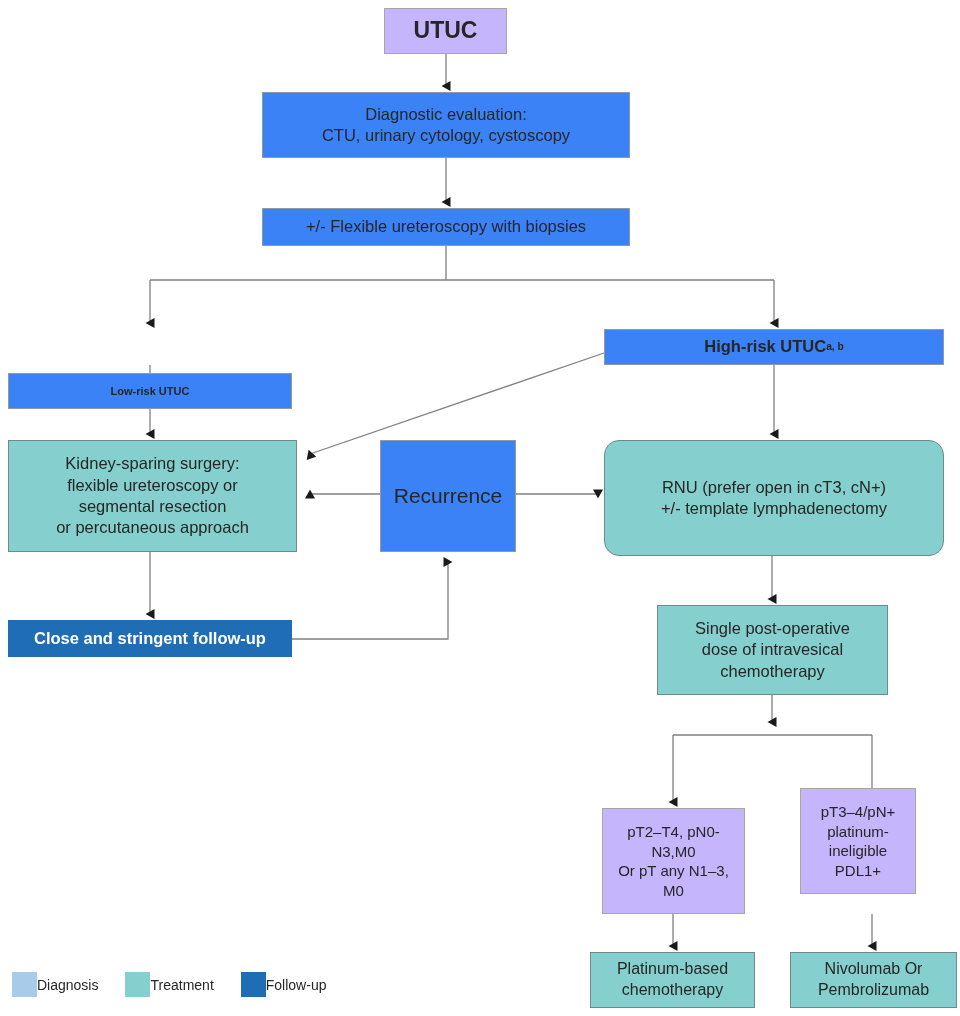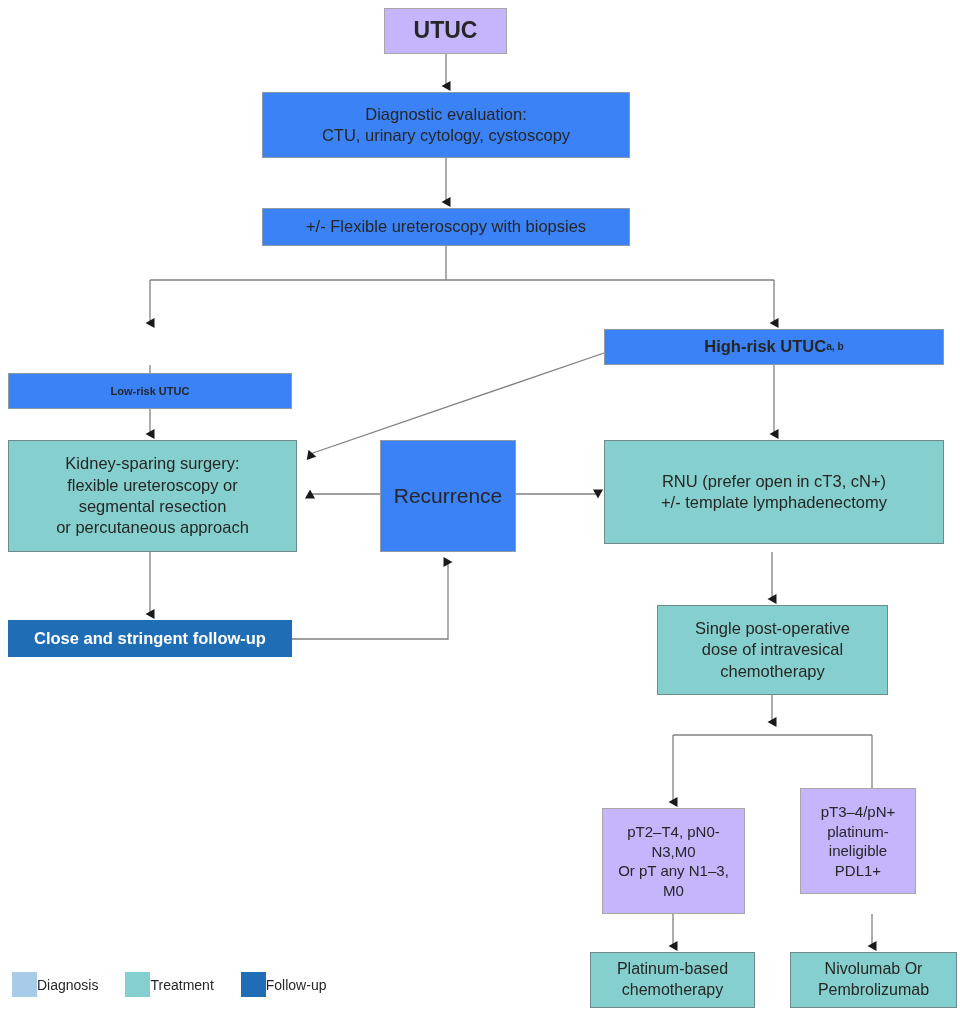--- a/index.html
+++ b/index.html
@@ -40,21 +40,21 @@
   .n-follow  { background: #1f6db5; border-color: #1f6db5; color: #ffffff; }
   .bold { font-weight: bold; }
 
   #node-utuc { left: 384px; top: 8px; width: 123px; height: 46px; font-size: 23px; }
   #node-diagnostic { left: 262px; top: 92px; width: 368px; height: 66px; font-size: 16.5px; }
   #node-flexible { left: 262px; top: 208px; width: 368px; height: 38px; font-size: 16.5px; }
   #node-lowrisk { left: 8px; top: 329px; width: 284px; height: 36px; font-size: 11px; margin-top: 44px; }
   #node-highrisk { left: 604px; top: 329px; width: 340px; height: 36px; font-size: 16.5px; }
   #node-kss { left: 8px; top: 440px; width: 289px; height: 112px; font-size: 16.5px; }
   #node-recurrence { left: 380px; top: 440px; width: 136px; height: 112px; font-size: 21px; }
-  #node-rnu { left: 604px; top: 440px; width: 340px; height: 104px; font-size: 16.5px; }
+  #node-rnu { left: 604px; top: 440px; width: 340px; height: 116px; font-size: 16.5px; border-radius: 15px; }
   #node-followup { left: 8px; top: 620px; width: 284px; height: 37px; font-size: 16.5px; }
   #node-singledose { left: 657px; top: 605px; width: 231px; height: 90px; font-size: 16.5px; }
   #node-stage-left { left: 602px; top: 808px; width: 143px; height: 106px; font-size: 15px; }
   #node-stage-right { left: 800px; top: 788px; width: 116px; height: 106px; font-size: 15px; }
   #node-platinum { left: 590px; top: 952px; width: 165px; height: 56px; font-size: 16px; }
   #node-nivolumab { left: 790px; top: 952px; width: 167px; height: 56px; font-size: 16px; }
 
   .sup { font-size: 0.62em; vertical-align: super; font-weight: bold; }
 
   #legend {

